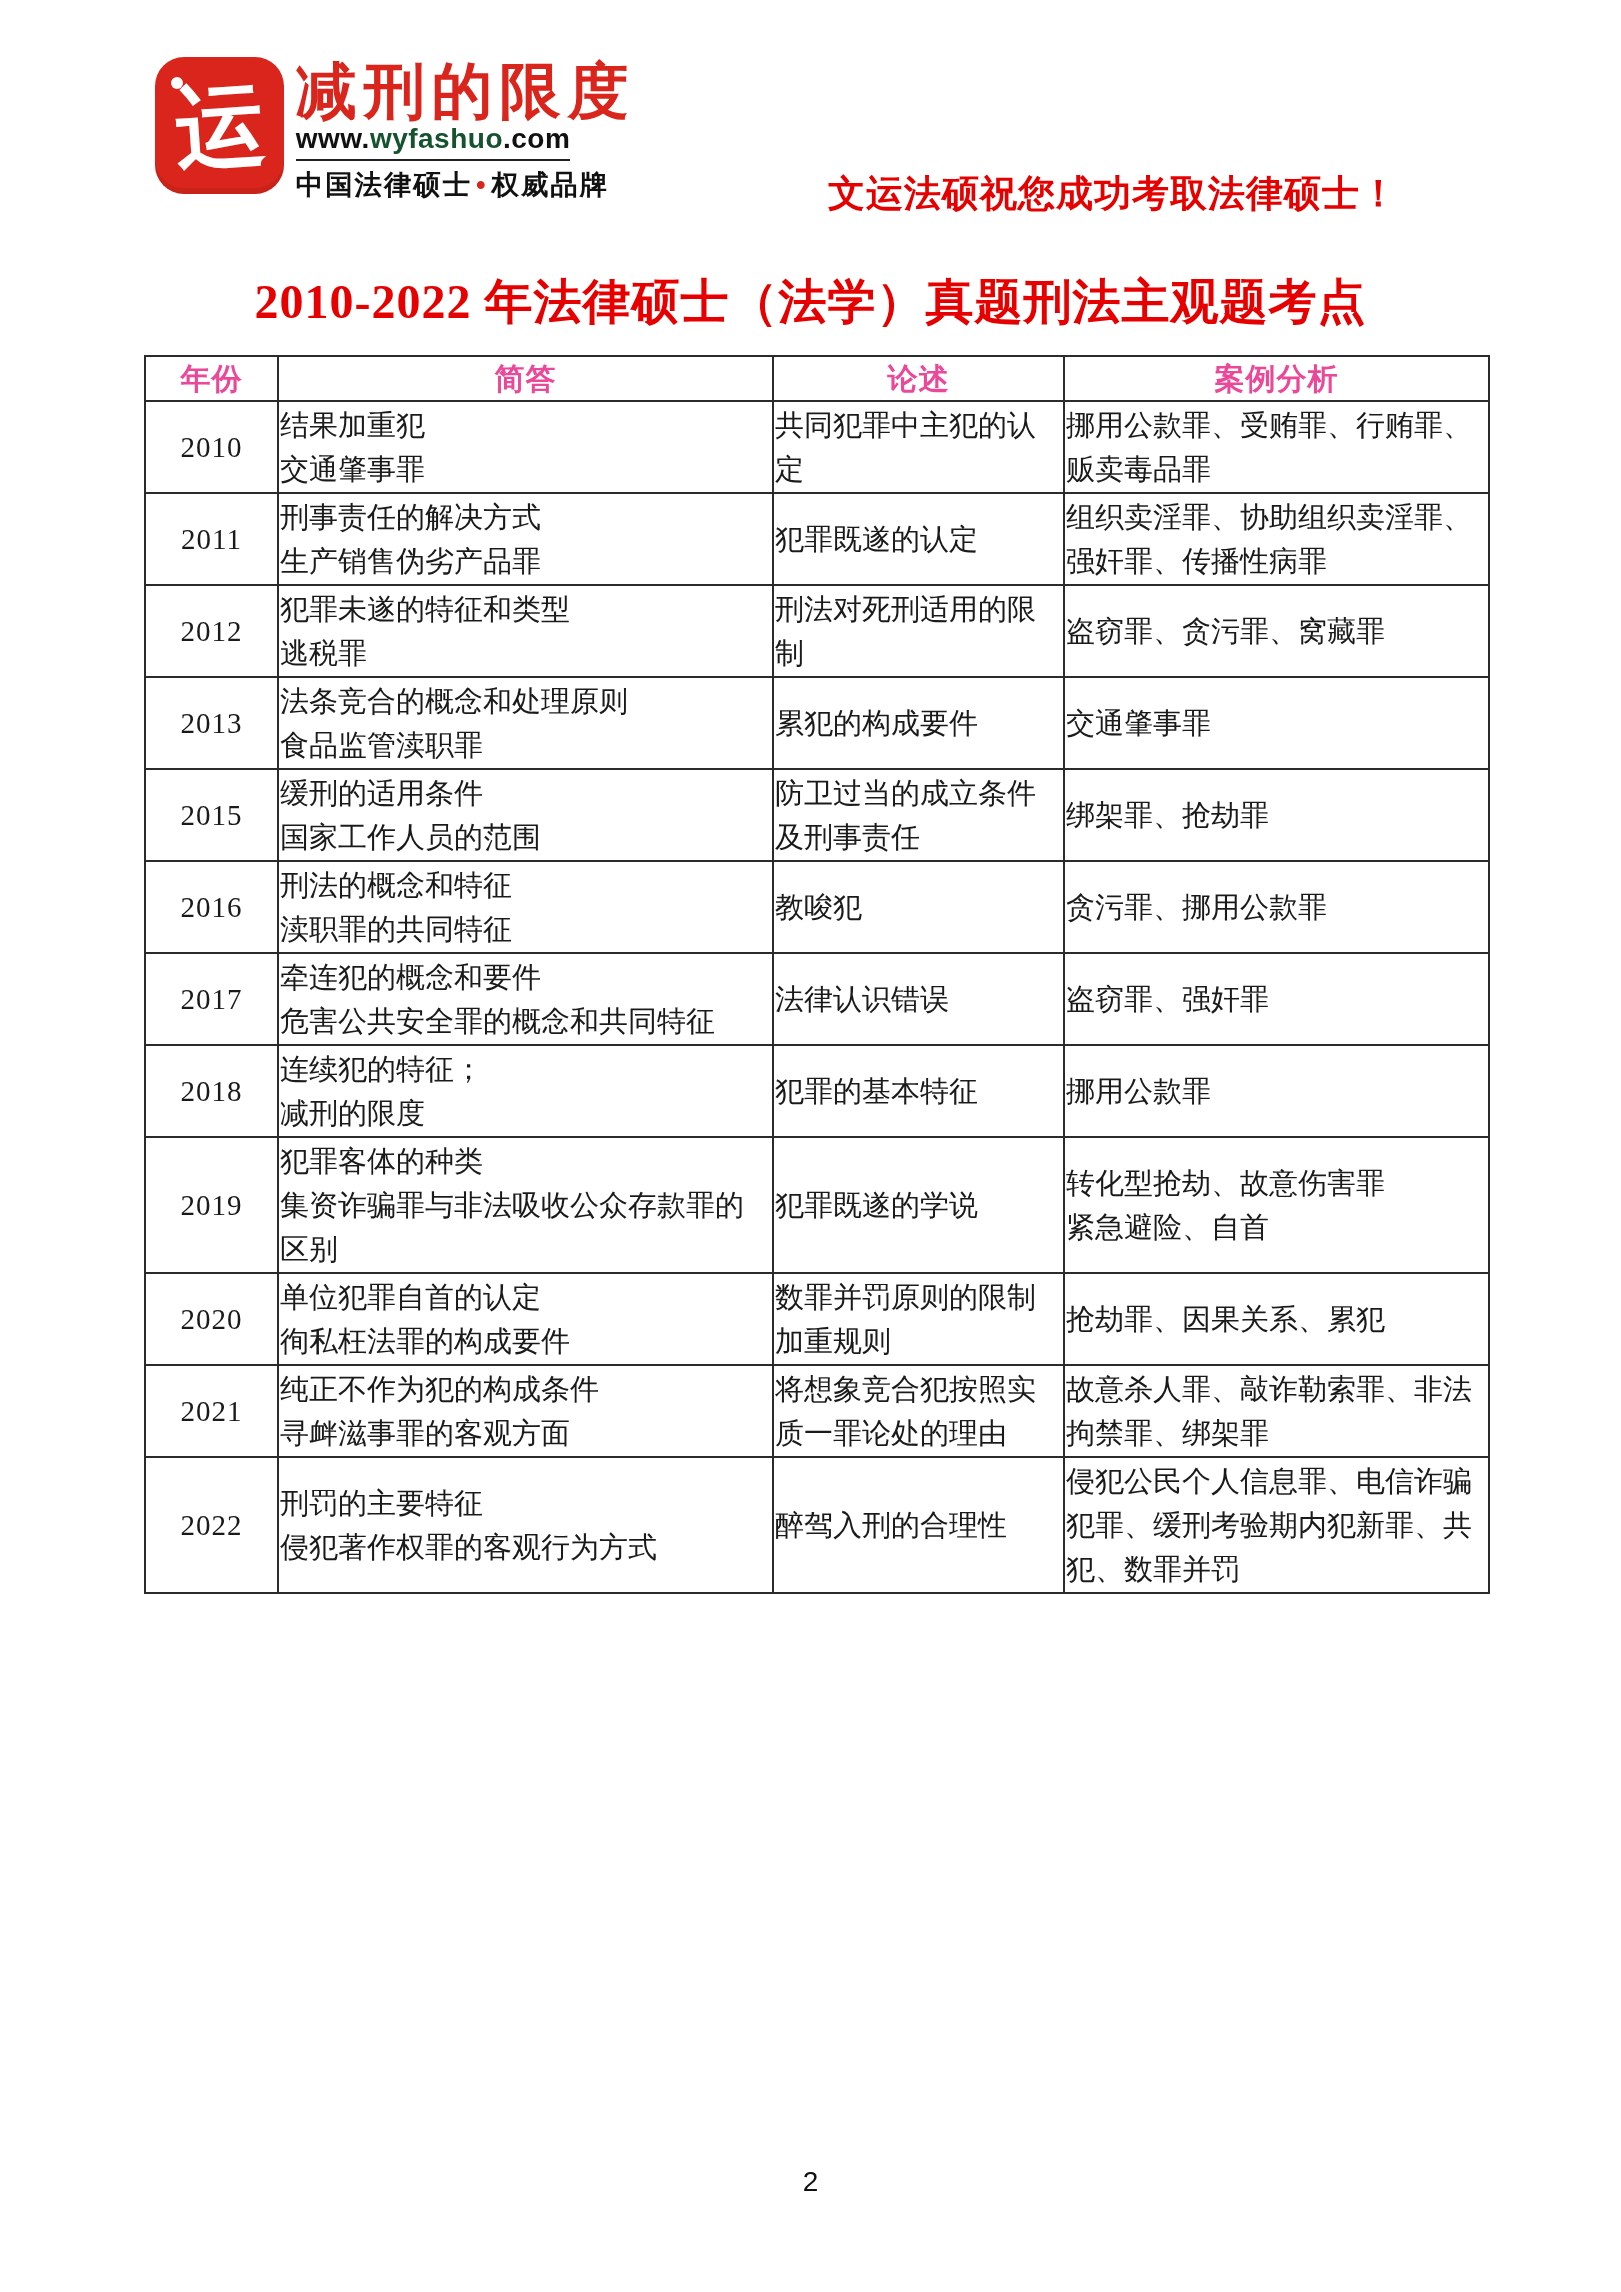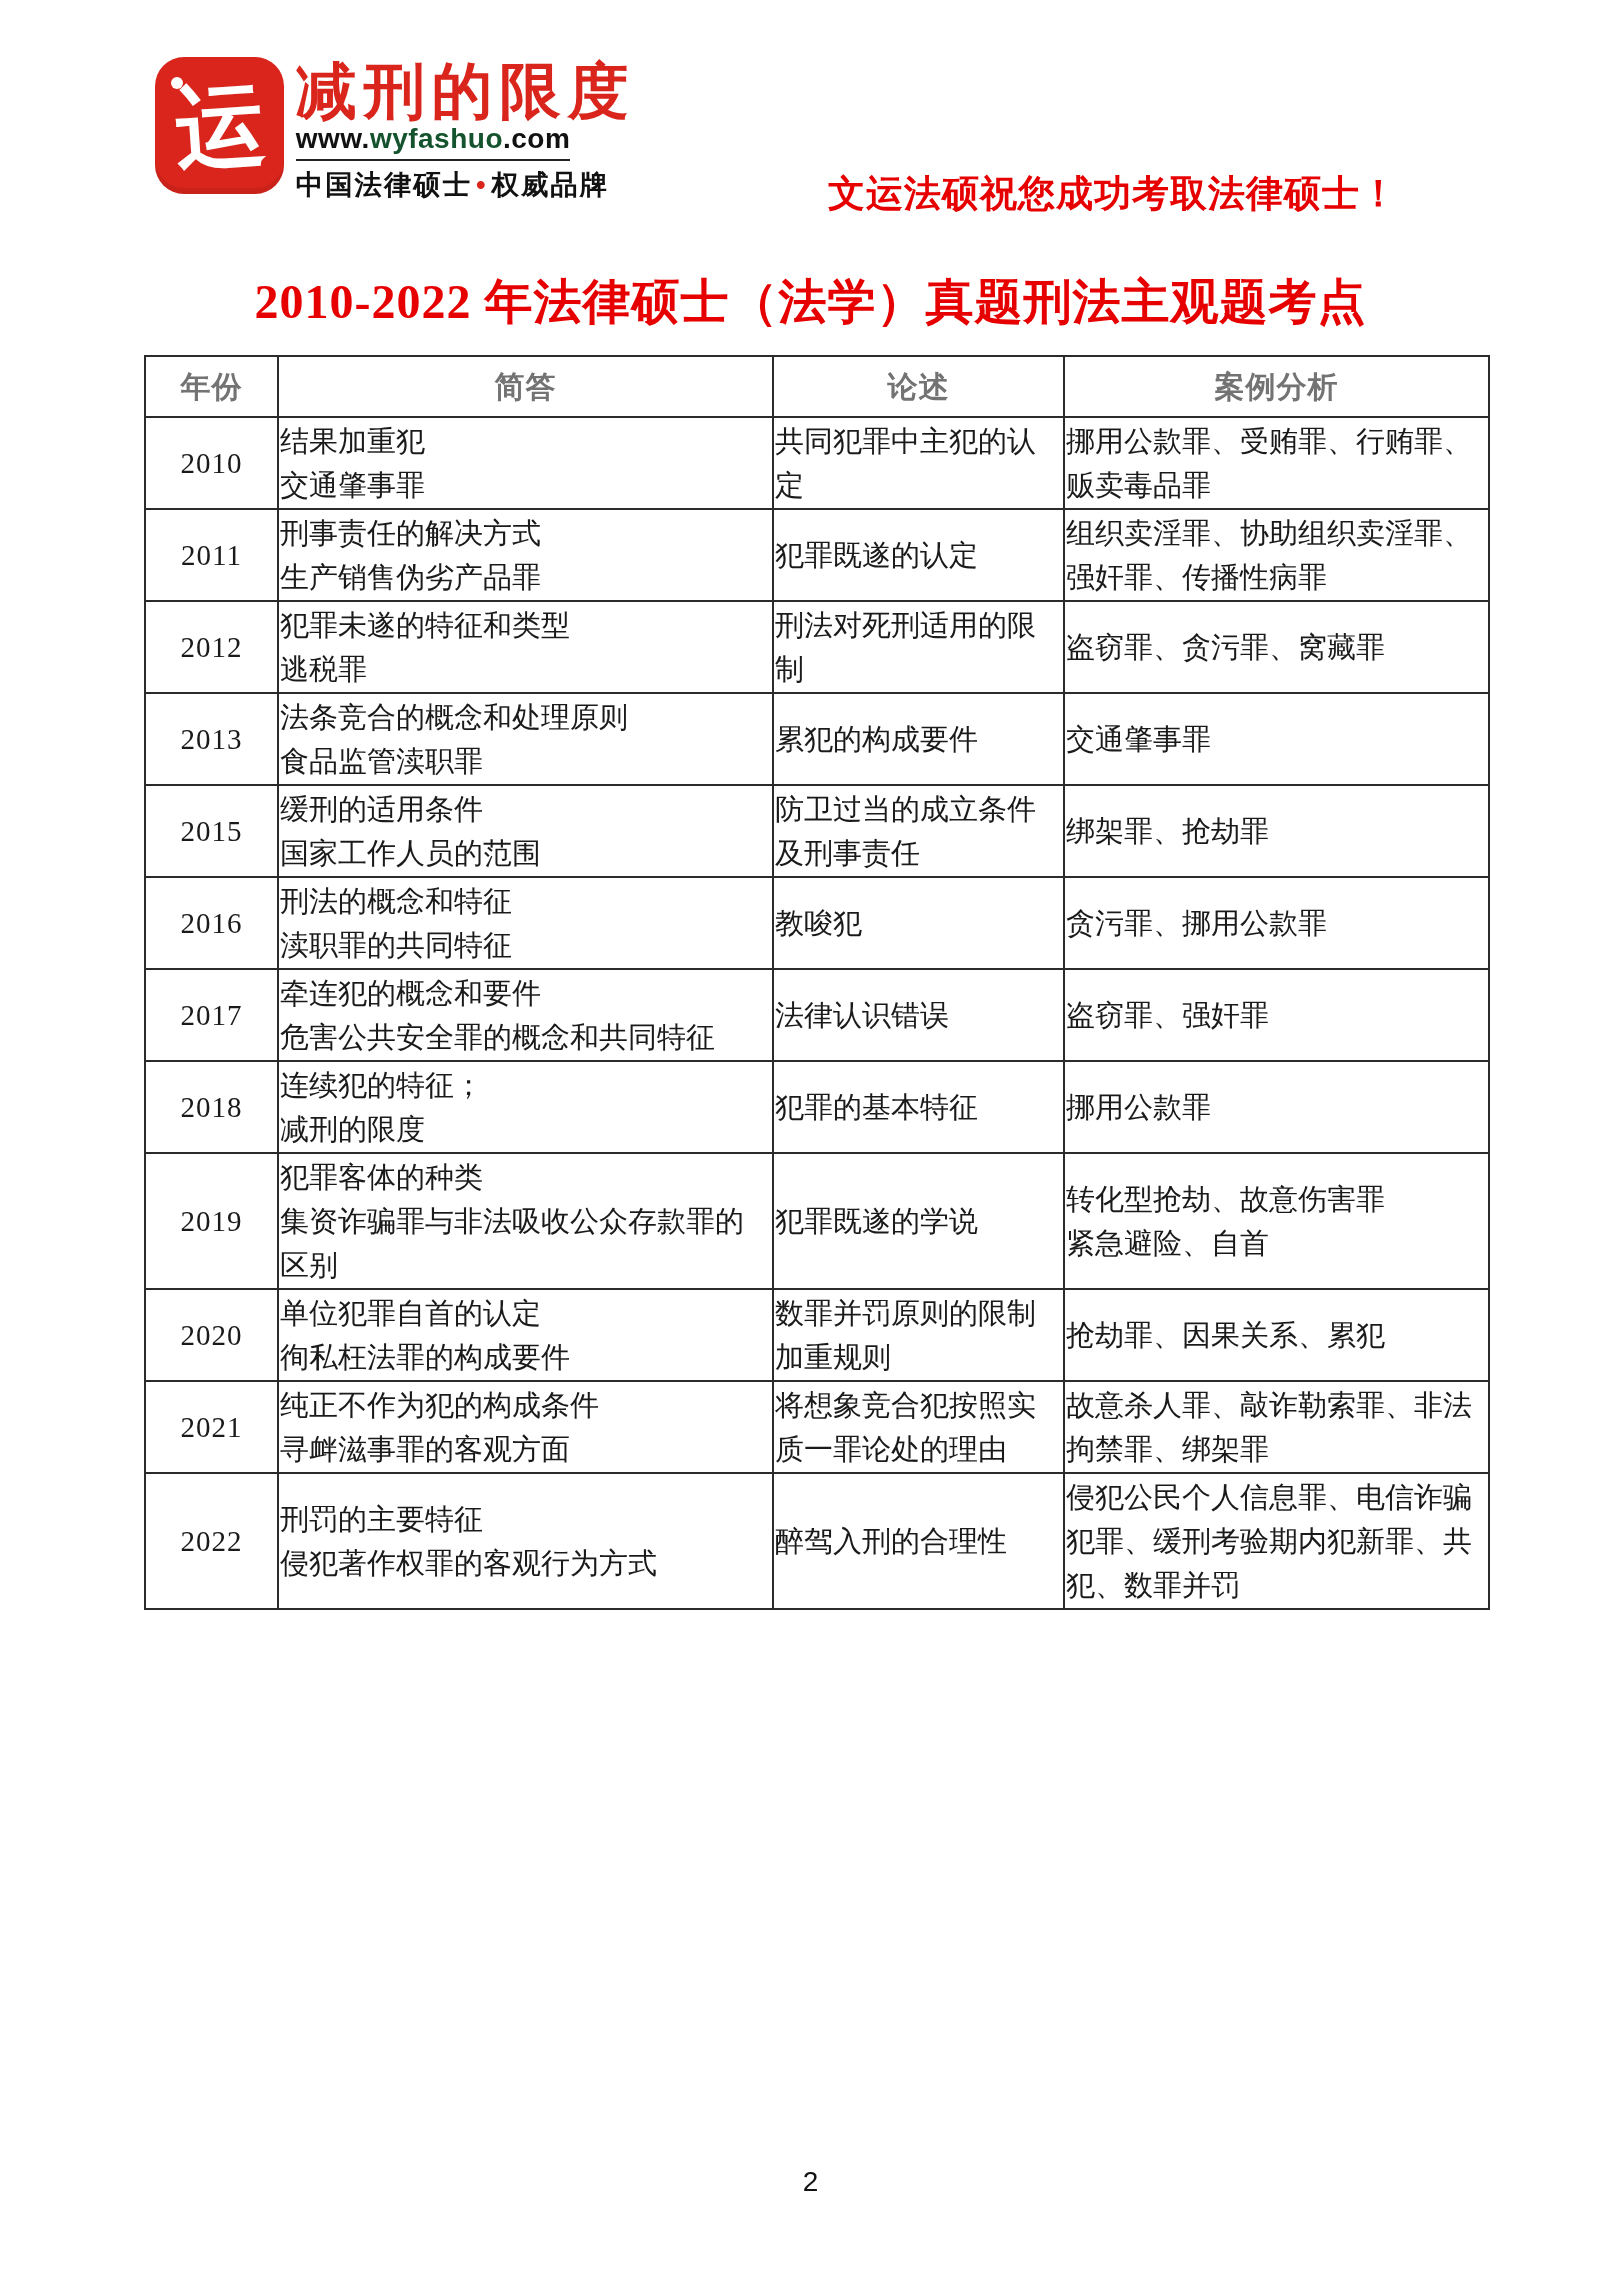--- a/index.html
+++ b/index.html
@@ -100,27 +100,27 @@
     border-collapse:collapse;
     table-layout:fixed;
     border:2.9px solid #2b2b2b;
   }
   .exam-table th, .exam-table td {
     border:2px solid #2b2b2b;
     border-top-width:2.9px;
     vertical-align:middle;
   }
   .exam-table th {
-    color:#737373;
+    color:#ec4899;
     font-size:30px;
     font-weight:bold;
     text-align:center;
     height:43px;
     line-height:43px;
-    padding:8px;
+    padding:0;
     letter-spacing:1px;
   }
   .exam-table td {
     font-size:29px;
     line-height:44px;
     padding:1px 1px;
   }
   .exam-table td.year {
     text-align:center;
     padding:11px 0;

